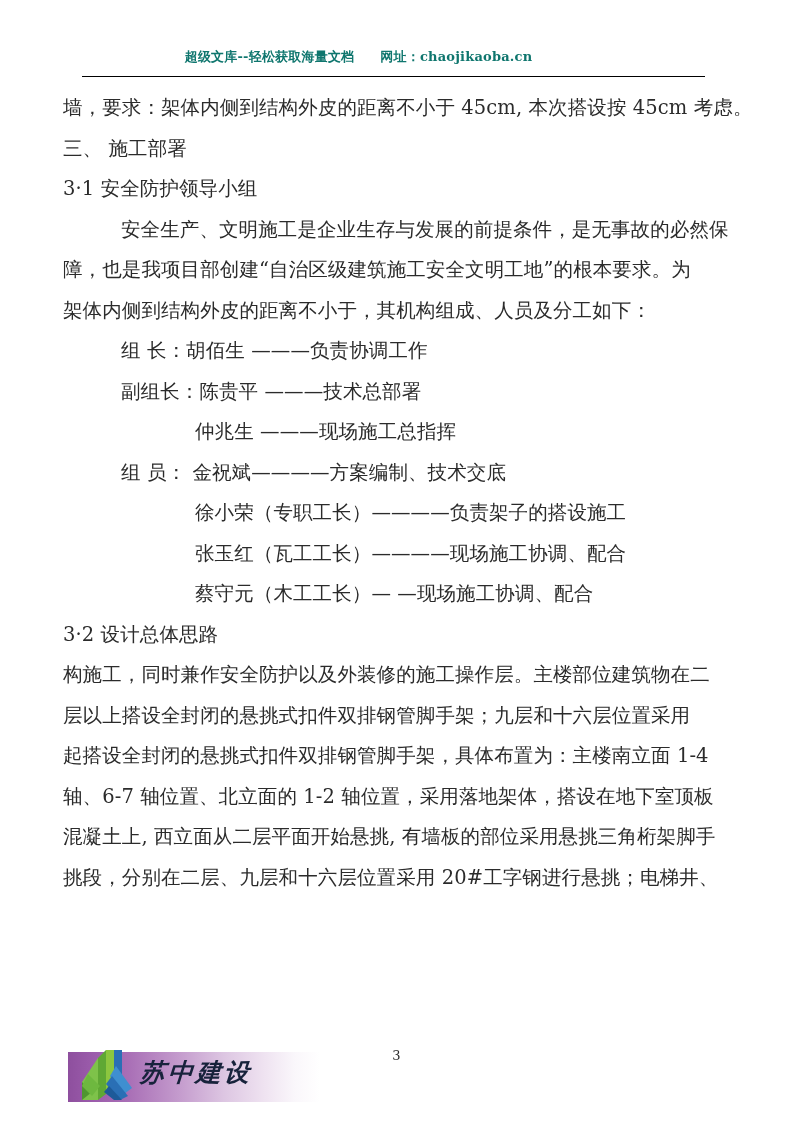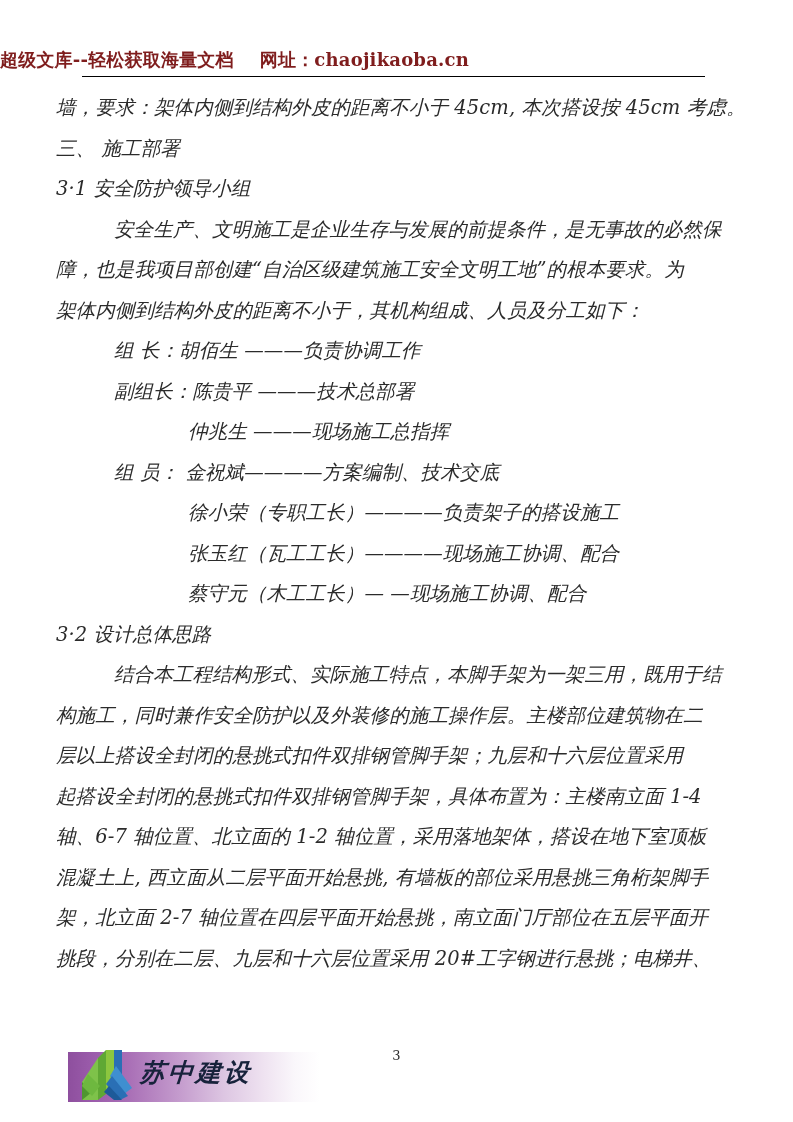--- a/index.html
+++ b/index.html
@@ -28,48 +28,47 @@
     left: 0;
     top: 48px;
     width: 793px;
     height: 34px;
   }
   .header-text {
     position: absolute;
     left: 0;
     top: 0;
     width: 717px;
-    text-align: left;
+    text-align: center;
     font-family: "DejaVu Serif", "Liberation Serif", serif;
     font-weight: bold;
-    font-size: 18px;
-    color: #7f1d1d;
+    font-size: 13px;
+    color: #0f766e;
     letter-spacing: 0.2px;
     white-space: nowrap;
   }
   .header-text .site { margin-right: 26px; }
   .header-text .urllabel { }
   .header-text .url { font-family: "DejaVu Serif", "Liberation Serif", serif; }
 
   .header-rule {
     position: absolute;
     left: 82px;
     top: 28px;
     width: 623px;
     height: 0;
     border-top: 1.4px solid #000000;
   }
 
   
   .body-block {
     position: absolute;
-    left: 56px;
+    left: 63px;
     top: 88px;
     width: 660px;
-    font-style: italic;
   }
 
   .line {
     font-size: 19.5px;
     line-height: 40.5px;
     white-space: nowrap;
     color: #2b2b2b;
     letter-spacing: 0.1px;
   }   
   .ind-2 { padding-left: 58px; }
@@ -151,27 +150,25 @@
     <div class="line ind-2">组   长：胡佰生    ———负责协调工作</div>
     <div class="line ind-2">副组长：陈贵平     ———技术总部署</div>
     <div class="line ind-4">仲兆生     ———现场施工总指挥</div>
     <div class="line ind-2">组 员： 金祝斌————方案编制、技术交底</div>
     <div class="line ind-4">徐小荣（专职工长）————负责架子的搭设施工</div>
     <div class="line ind-4">张玉红（瓦工工长）————现场施工协调、配合</div>
     <div class="line ind-4">蔡守元（木工工长）— —现场施工协调、配合</div>
 
     <div class="line">3·2 设计总体思路</div>
 
-    <div class="line ind-2">结合本工程结构形式、实际施工特点，本脚手架为一架三用，既用于结</div>
     <div class="line">构施工，同时兼作安全防护以及外装修的施工操作层。主楼部位建筑物在二</div>
     <div class="line">层以上搭设全封闭的悬挑式扣件双排钢管脚手架；九层和十六层位置采用</div>
     <div class="line">起搭设全封闭的悬挑式扣件双排钢管脚手架，具体布置为：主楼南立面 1-4</div>
     <div class="line">轴、6-7 轴位置、北立面的 1-2 轴位置，采用落地架体，搭设在地下室顶板</div>
     <div class="line">混凝土上, 西立面从二层平面开始悬挑, 有墙板的部位采用悬挑三角桁架脚手</div>
-    <div class="line">架，北立面 2-7 轴位置在四层平面开始悬挑，南立面门厅部位在五层平面开</div>
     <div class="line">挑段，分别在二层、九层和十六层位置采用 20#工字钢进行悬挑；电梯井、</div>
   </div>
 
   <div class="footer-logo">
     <div class="logo-mark">
       <svg width="58" height="56" viewBox="0 0 58 56" xmlns="http://www.w3.org/2000/svg">
 
         <polygon points="26,2 34,2 34,40 26,46" fill="#8cc63f"></polygon>
         <polygon points="18,10 26,2 26,46 18,52" fill="#5fa834"></polygon>
         <polygon points="2,34 18,10 18,52 2,52" fill="#7ec24a"></polygon>

